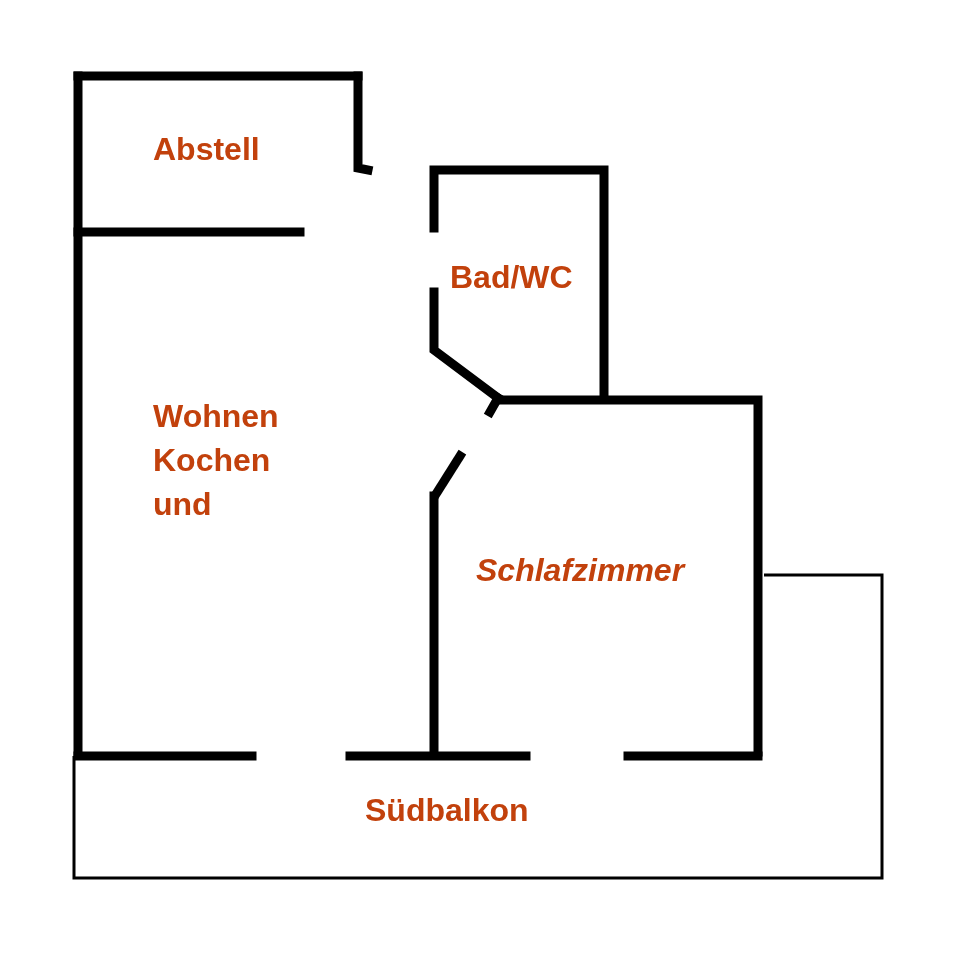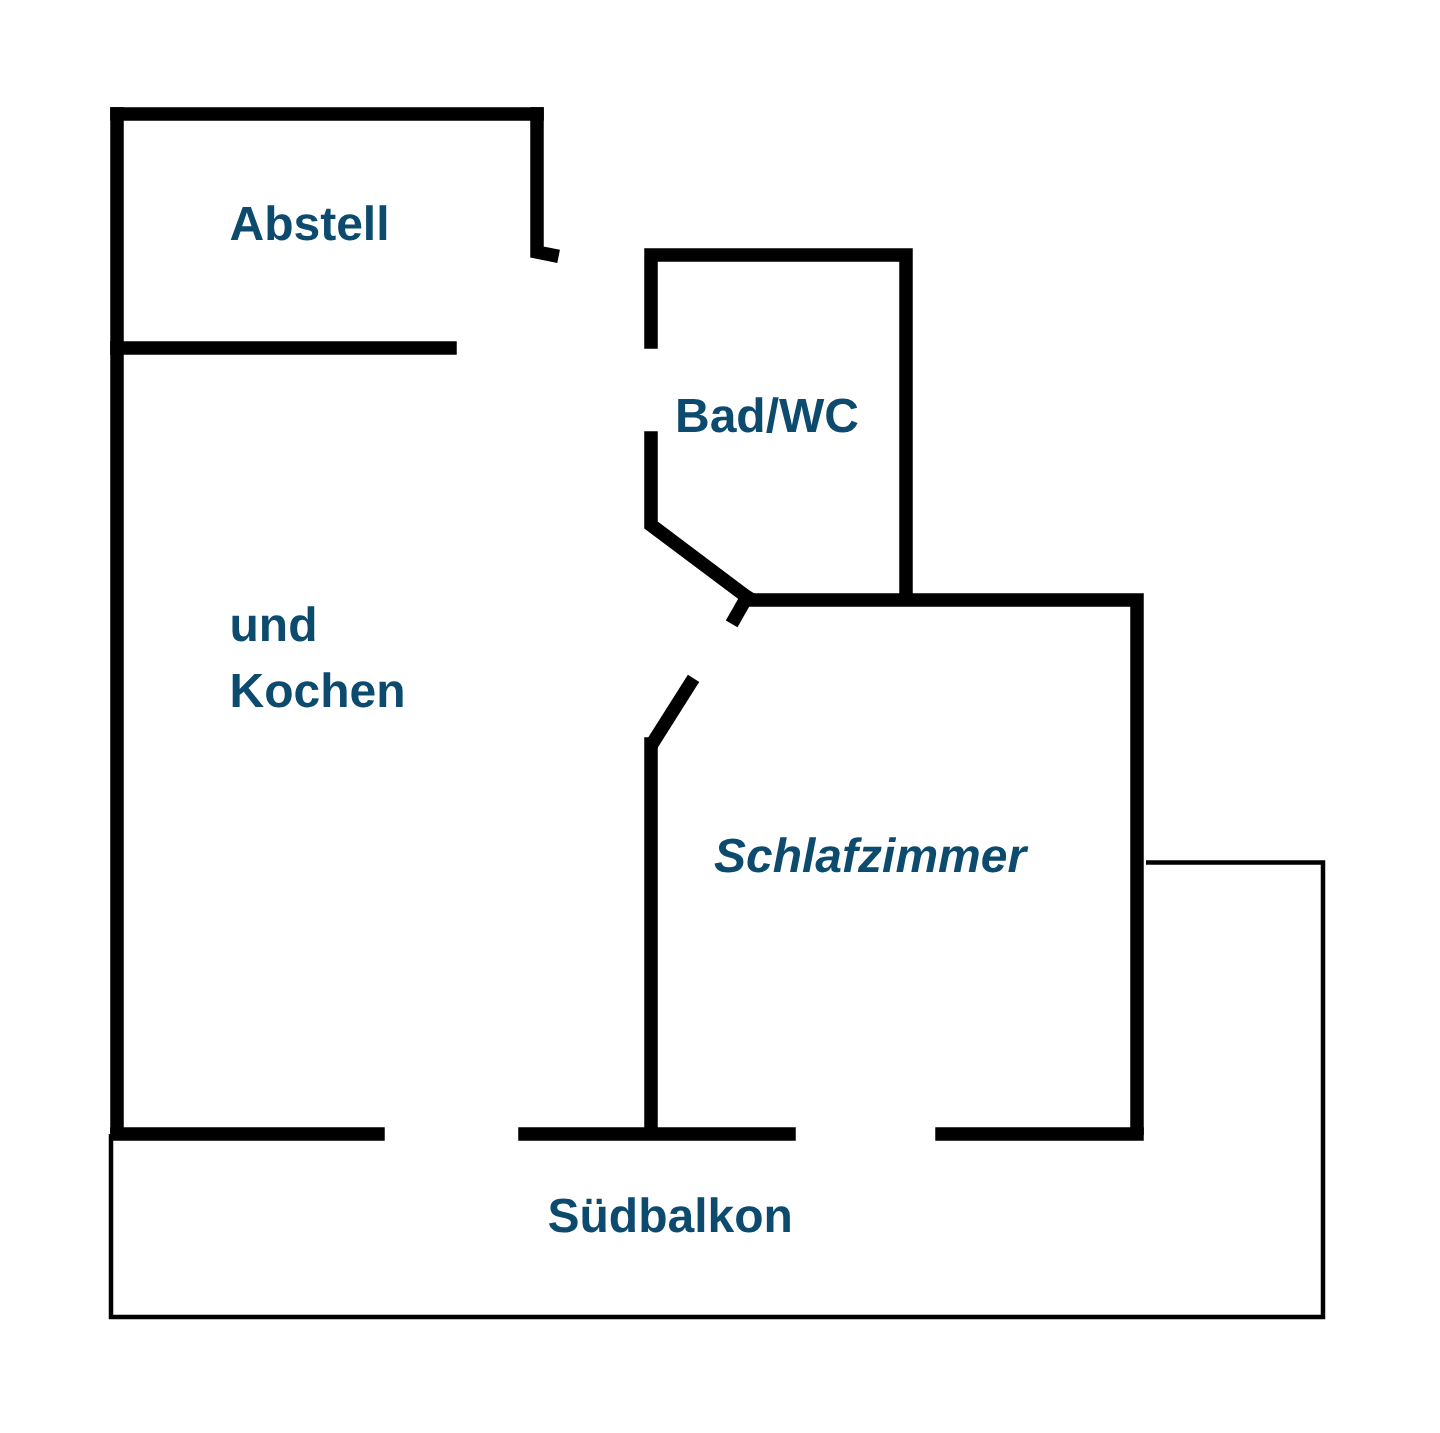--- a/index.html
+++ b/index.html
@@ -5,21 +5,21 @@
     html, body { margin: 0; padding: 0; background: #ffffff; }
     body { width: 960px; height: 955px; position: relative; overflow: hidden; }
     #plan { position: absolute; left: 0; top: 0; width: 960px; height: 955px; }
     .wall { stroke: #000; stroke-width: 9; stroke-linecap: square; fill: none; }
     .thin { stroke: #000; stroke-width: 3; fill: none; }
     .label {
       position: absolute;
       font-family: "Liberation Sans", sans-serif;
       font-weight: bold;
       font-size: 32px;
-      color: #0c4a6e;
+      color: #c2410c;
       line-height: 44px;
       white-space: pre;
     }
   </style>
 </head>
 <body>
 
 <svg id="plan" viewBox="0 0 960 955" xmlns="http://www.w3.org/2000/svg">
 
   <line class="wall" x1="78" y1="76" x2="78" y2="754"></line>
@@ -44,17 +44,18 @@
   <line class="wall" x1="78" y1="756" x2="252" y2="756"></line>
   <line class="wall" x1="350" y1="756" x2="526" y2="756"></line>
   <line class="wall" x1="628" y1="756" x2="758" y2="756"></line>
 
   <polyline class="thin" points="764,575 882,575 882,878 74,878 74,756"></polyline>
 </svg>
 
 <div class="label" style="left:153px; top:127px;">Abstell</div>
 <div class="label" style="left:450px; top:255px;text-align:right;">Bad/WC</div>
 <div style="position:absolute; left:153px; top:394px;">
+  <div class="label" style="position:static;">Wohnen</div>
+  <div class="label" style="position:static;">Kochen</div>
   <div class="label" style="position:static;">und</div>
-  <div class="label" style="position:static;">Kochen</div>
 </div>
 <div class="label" style="left:476px; top:548px;font-style:italic;">Schlafzimmer</div>
 <div class="label" style="left:365px; top:788px;">Südbalkon</div>
 
 </body></html>

